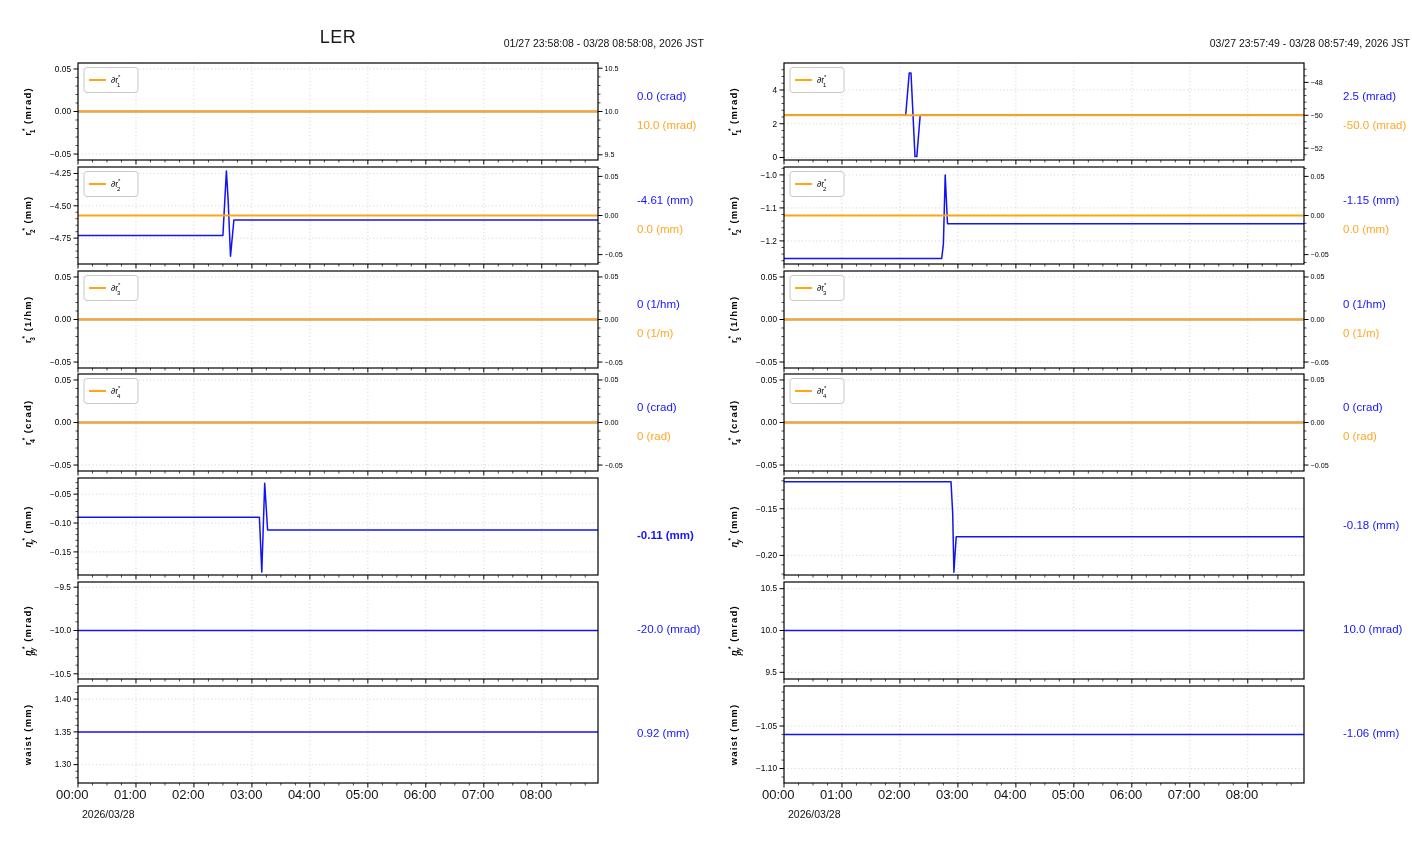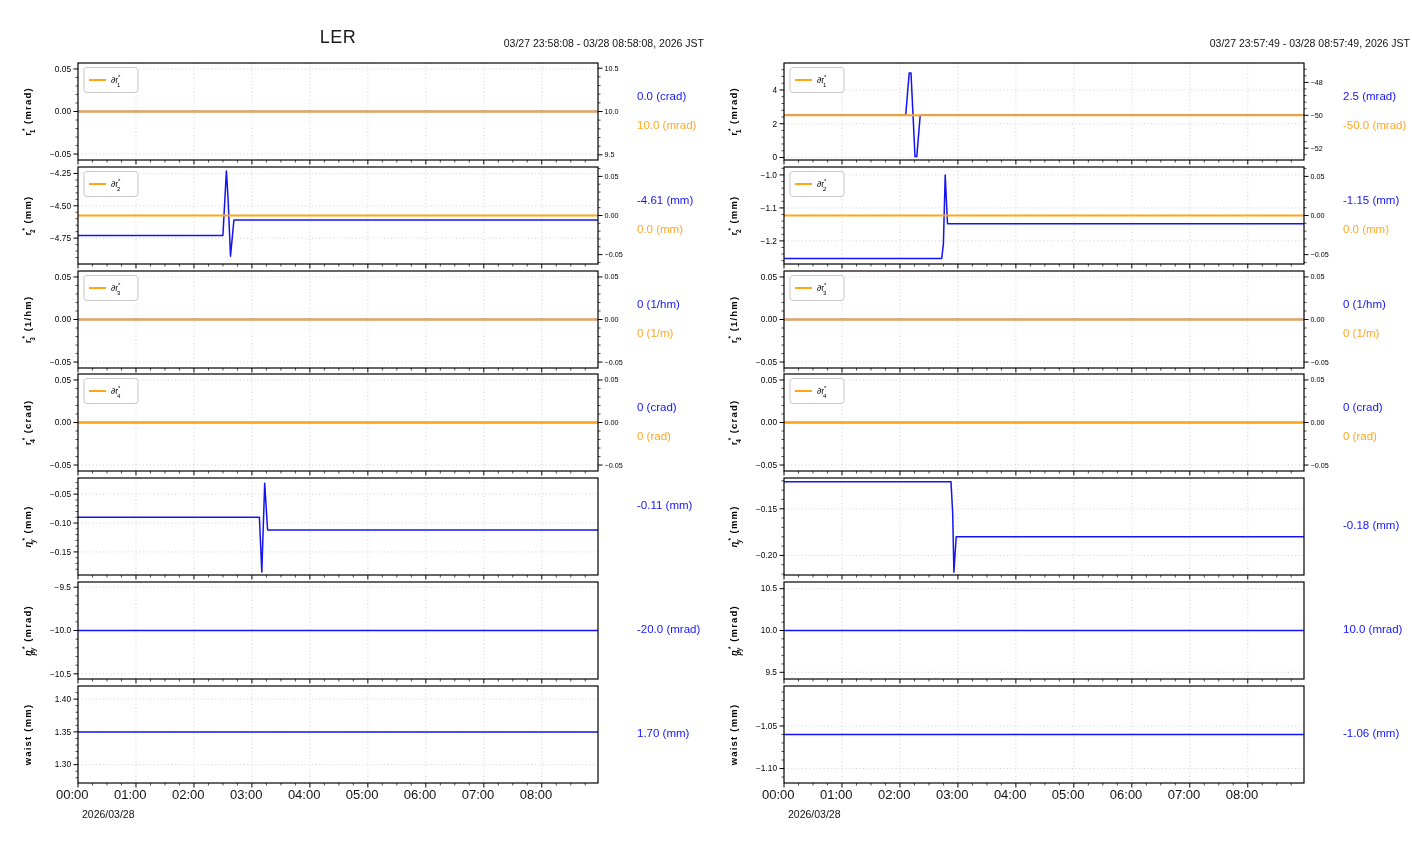--- a/index.html
+++ b/index.html
@@ -17,21 +17,21 @@
            white-space:nowrap;font-weight:500;}
   svg{overflow:visible;}
 </style>
 </head>
 <body>
 
 <div class="stage">
 
   <section class="col" style="left:0px">
     <div class="title">LER</div>
-    <div class="timerange">03/27 23:58:08 - 03/28 08:58:08, 2026 JST</div>
+    <div class="timerange">01/27 23:58:08 - 03/28 08:58:08, 2026 JST</div>
     <div class="plots">
         <svg width="520" height="97" style="position:absolute;left:78px;top:63px;overflow:visible">
           <line x1="57.97101449275362" y1="0" x2="57.97101449275362" y2="97" stroke="#bdbdbd" stroke-width="0.7" stroke-dasharray="1,2.6"></line>
           <line x1="115.94202898550724" y1="0" x2="115.94202898550724" y2="97" stroke="#bdbdbd" stroke-width="0.7" stroke-dasharray="1,2.6"></line>
           <line x1="173.91304347826087" y1="0" x2="173.91304347826087" y2="97" stroke="#bdbdbd" stroke-width="0.7" stroke-dasharray="1,2.6"></line>
           <line x1="231.88405797101447" y1="0" x2="231.88405797101447" y2="97" stroke="#bdbdbd" stroke-width="0.7" stroke-dasharray="1,2.6"></line>
           <line x1="289.8550724637681" y1="0" x2="289.8550724637681" y2="97" stroke="#bdbdbd" stroke-width="0.7" stroke-dasharray="1,2.6"></line>
           <line x1="347.82608695652175" y1="0" x2="347.82608695652175" y2="97" stroke="#bdbdbd" stroke-width="0.7" stroke-dasharray="1,2.6"></line>
           <line x1="405.7971014492754" y1="0" x2="405.7971014492754" y2="97" stroke="#bdbdbd" stroke-width="0.7" stroke-dasharray="1,2.6"></line>
           <line x1="463.76811594202894" y1="0" x2="463.76811594202894" y2="97" stroke="#bdbdbd" stroke-width="0.7" stroke-dasharray="1,2.6"></line>
@@ -447,21 +447,21 @@
           <line x1="376.81159420289856" y1="97" x2="376.81159420289856" y2="99.5" stroke="#000" stroke-width="0.7"></line>
           <line x1="391.30434782608694" y1="97" x2="391.30434782608694" y2="99.5" stroke="#000" stroke-width="0.7"></line>
           <line x1="420.28985507246375" y1="97" x2="420.28985507246375" y2="99.5" stroke="#000" stroke-width="0.7"></line>
           <line x1="434.78260869565213" y1="97" x2="434.78260869565213" y2="99.5" stroke="#000" stroke-width="0.7"></line>
           <line x1="449.27536231884056" y1="97" x2="449.27536231884056" y2="99.5" stroke="#000" stroke-width="0.7"></line>
           <line x1="478.2608695652174" y1="97" x2="478.2608695652174" y2="99.5" stroke="#000" stroke-width="0.7"></line>
           <line x1="492.75362318840575" y1="97" x2="492.75362318840575" y2="99.5" stroke="#000" stroke-width="0.7"></line>
           <line x1="507.2463768115942" y1="97" x2="507.2463768115942" y2="99.5" stroke="#000" stroke-width="0.7"></line>
           <text x="-47" y="48.5" text-anchor="middle" font-size="9.5" font-family="&quot;Liberation Sans&quot;,sans-serif" font-weight="bold" letter-spacing="1.2" fill="#000" transform="rotate(-90 -47 48.5)"><tspan font-style="italic">η</tspan><tspan dy="-4.2" font-size="6.460000000000001" letter-spacing="0">*</tspan><tspan dy="8.2" dx="-4.9" font-size="6.460000000000001" letter-spacing="0" font-style="italic">y</tspan><tspan dy="-4" dx="2" font-size="9.5" letter-spacing="1.2"> (mm)</tspan></text>
         </svg>
-        <div class="readout" style="top: 499px; color: rgb(21, 21, 255);">-0.11 (mm)</div>
+        <div class="readout" style="top: 529px; color: rgb(21, 21, 255); font-weight: bold;">-0.11 (mm)</div>
         <svg width="520" height="97" style="position:absolute;left:78px;top:582px;overflow:visible">
           <line x1="57.97101449275362" y1="0" x2="57.97101449275362" y2="97" stroke="#bdbdbd" stroke-width="0.7" stroke-dasharray="1,2.6"></line>
           <line x1="115.94202898550724" y1="0" x2="115.94202898550724" y2="97" stroke="#bdbdbd" stroke-width="0.7" stroke-dasharray="1,2.6"></line>
           <line x1="173.91304347826087" y1="0" x2="173.91304347826087" y2="97" stroke="#bdbdbd" stroke-width="0.7" stroke-dasharray="1,2.6"></line>
           <line x1="231.88405797101447" y1="0" x2="231.88405797101447" y2="97" stroke="#bdbdbd" stroke-width="0.7" stroke-dasharray="1,2.6"></line>
           <line x1="289.8550724637681" y1="0" x2="289.8550724637681" y2="97" stroke="#bdbdbd" stroke-width="0.7" stroke-dasharray="1,2.6"></line>
           <line x1="347.82608695652175" y1="0" x2="347.82608695652175" y2="97" stroke="#bdbdbd" stroke-width="0.7" stroke-dasharray="1,2.6"></line>
           <line x1="405.7971014492754" y1="0" x2="405.7971014492754" y2="97" stroke="#bdbdbd" stroke-width="0.7" stroke-dasharray="1,2.6"></line>
           <line x1="463.76811594202894" y1="0" x2="463.76811594202894" y2="97" stroke="#bdbdbd" stroke-width="0.7" stroke-dasharray="1,2.6"></line>
           <line x1="0" y1="5.19642857142861" x2="520" y2="5.19642857142861" stroke="#bdbdbd" stroke-width="0.7" stroke-dasharray="1,2.6"></line>
@@ -584,21 +584,21 @@
           <line x1="376.81159420289856" y1="97" x2="376.81159420289856" y2="99.5" stroke="#000" stroke-width="0.7"></line>
           <line x1="391.30434782608694" y1="97" x2="391.30434782608694" y2="99.5" stroke="#000" stroke-width="0.7"></line>
           <line x1="420.28985507246375" y1="97" x2="420.28985507246375" y2="99.5" stroke="#000" stroke-width="0.7"></line>
           <line x1="434.78260869565213" y1="97" x2="434.78260869565213" y2="99.5" stroke="#000" stroke-width="0.7"></line>
           <line x1="449.27536231884056" y1="97" x2="449.27536231884056" y2="99.5" stroke="#000" stroke-width="0.7"></line>
           <line x1="478.2608695652174" y1="97" x2="478.2608695652174" y2="99.5" stroke="#000" stroke-width="0.7"></line>
           <line x1="492.75362318840575" y1="97" x2="492.75362318840575" y2="99.5" stroke="#000" stroke-width="0.7"></line>
           <line x1="507.2463768115942" y1="97" x2="507.2463768115942" y2="99.5" stroke="#000" stroke-width="0.7"></line>
           <text x="-47" y="48.5" text-anchor="middle" font-size="9.5" font-family="&quot;Liberation Sans&quot;,sans-serif" font-weight="bold" letter-spacing="1.2" fill="#000" transform="rotate(-90 -47 48.5)"><tspan>waist</tspan><tspan letter-spacing="1.2"> (mm)</tspan></text>
         </svg>
-        <div class="readout" style="top: 726.8px; color: rgb(21, 21, 255);">1.70 (mm)</div>
+        <div class="readout" style="top: 726.8px; color: rgb(21, 21, 255);">0.92 (mm)</div>
         <div class="xtick" style="left: 56px;">00:00</div>
         <div class="xtick" style="left: 113.971px;">01:00</div>
         <div class="xtick" style="left: 171.942px;">02:00</div>
         <div class="xtick" style="left: 229.913px;">03:00</div>
         <div class="xtick" style="left: 287.884px;">04:00</div>
         <div class="xtick" style="left: 345.855px;">05:00</div>
         <div class="xtick" style="left: 403.826px;">06:00</div>
         <div class="xtick" style="left: 461.797px;">07:00</div>
         <div class="xtick" style="left: 519.768px;">08:00</div>
       </div>

